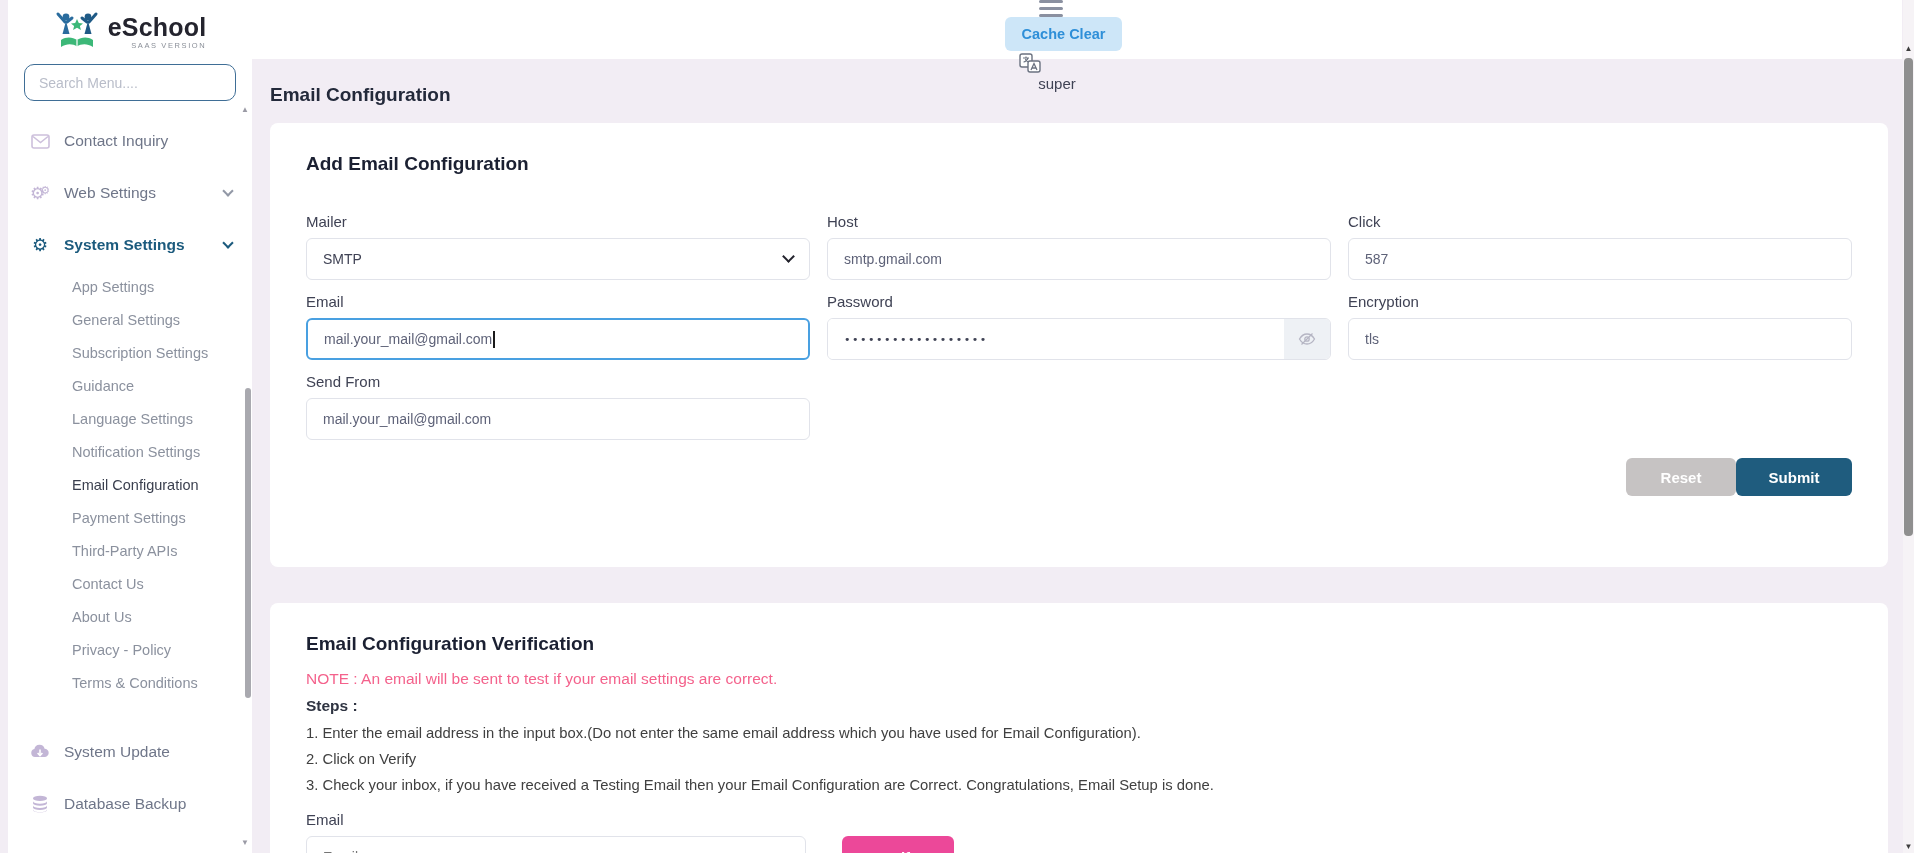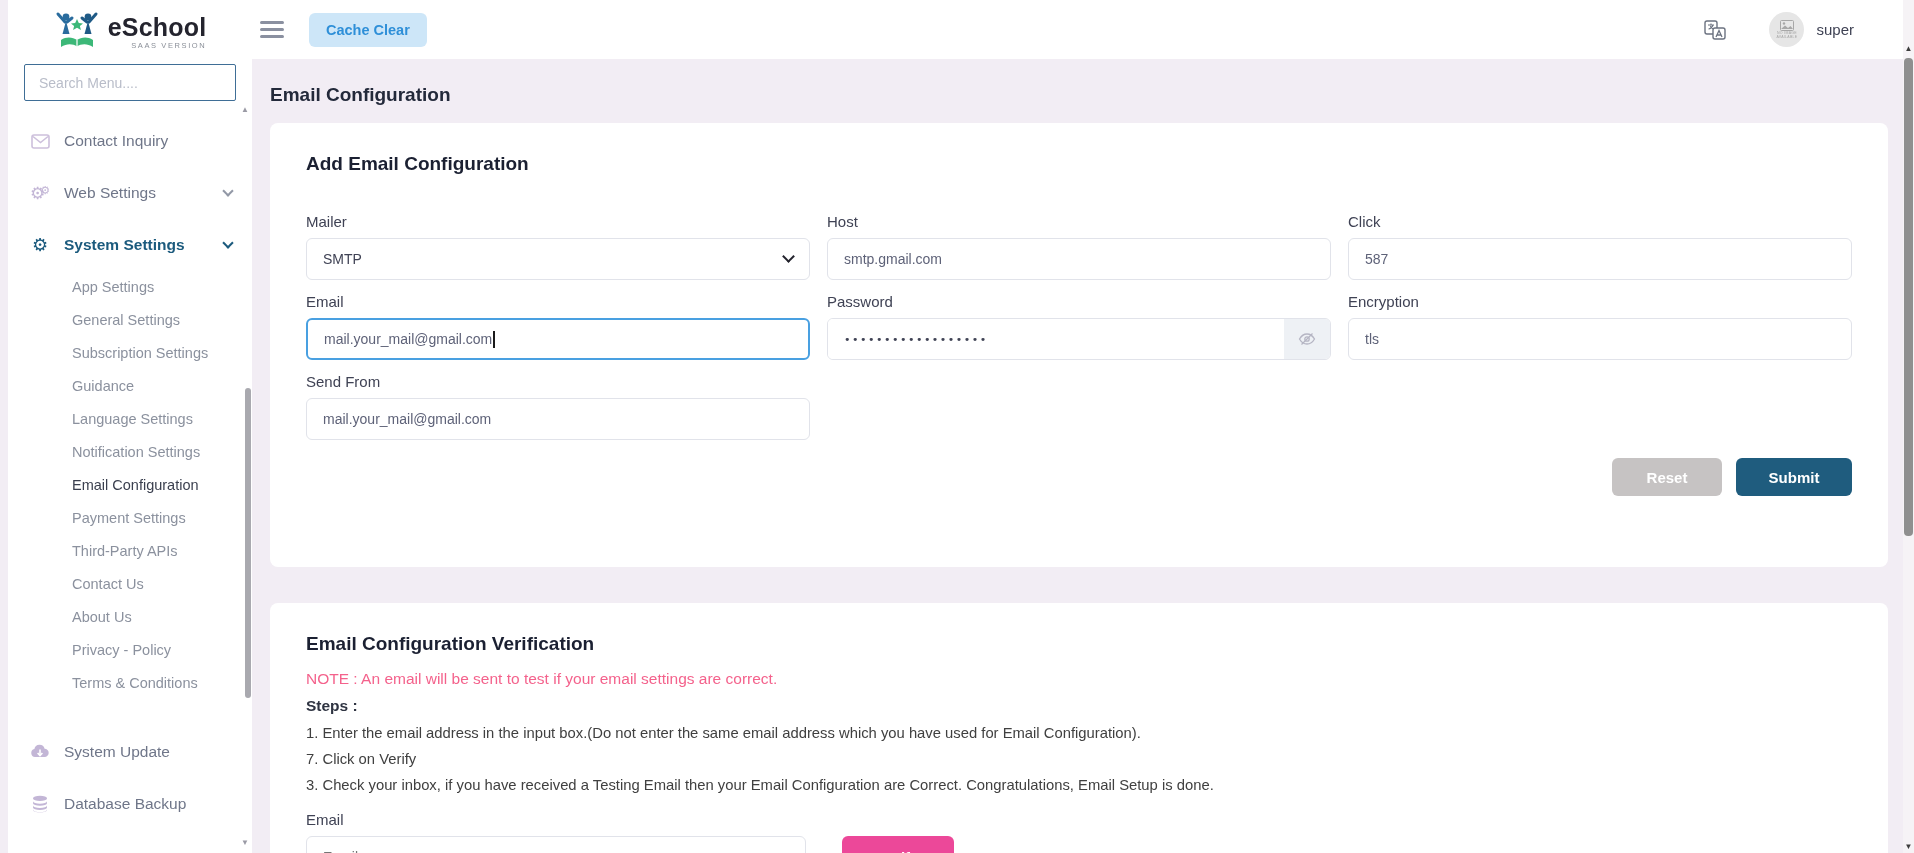--- a/index.html
+++ b/index.html
@@ -6,21 +6,21 @@
   html,body { width:1914px; height:853px; overflow:hidden; }
   body { font-family:"Liberation Sans", sans-serif; background:#f2edf4; color:#3f4254; position:relative; }
 
   
   .sidebar { position:absolute; left:8px; top:0; width:244px; height:853px; background:#fff; z-index:3; }
   .logo-row { display:flex; align-items:center; justify-content:center; gap:8px; padding-top:12px; height:52px; }
   .logo-text { line-height:1; }
   .logo-text .brand { font-size:25px; font-weight:bold; color:#24242e; letter-spacing:.2px; }
   .logo-text .tagline { display:block; text-align:right; font-size:7.5px; letter-spacing:1.6px; color:#8a8f98; margin-top:2px; }
   .search-wrap { padding:12px 16px 0 16px; }
-  .search-input { width:100%; height:37px; border:1px solid #3f6e96; border-radius:2px; padding:0 14px; font-size:14px; font-family:"Liberation Sans",sans-serif; color:#5e6278; outline:none; background:#fff; }
+  .search-input { width:100%; height:37px; border:1px solid #3f6e96; border-radius:10px; padding:0 14px; font-size:14px; font-family:"Liberation Sans",sans-serif; color:#5e6278; outline:none; background:#fff; }
   .search-input::placeholder { color:#b9bdc9; }
 
   .nav { padding-top:26px; }
   .mi { display:flex; align-items:center; height:28px; padding:0 20px 0 20px; margin-bottom:24px; cursor:pointer; }
   .mi .ic { width:24px; display:flex; justify-content:center; margin-right:12px; flex:none; }
   .mi .lbl { font-size:15.5px; font-weight:500; color:#6f7689; }
   .mi.active .lbl { color:#1b5a7d; font-weight:bold; }
   .chev { width:8px; height:8px; border-right:2px solid #9298a6; border-bottom:2px solid #9298a6; transform:rotate(45deg); margin-left:auto; margin-top:-4px; }
   .chev.dark { border-color:#1b5a7d; }
   .glyph-gear { color:#c3b6d6; font-size:17px; line-height:1; }
@@ -28,21 +28,21 @@
   .glyph-gear.active { color:#1b5a7d; font-size:18px; }
   .sub { height:33px; line-height:33px; padding-left:64px; font-size:14.5px; color:#8b919e; cursor:pointer; }
   .sub.active { color:#3a3f4e; font-weight:500; }
   .nav-bottom { margin-top:38px; }
 
   
   .sb-arrow { position:absolute; font-size:8px; color:#9a9aa5; right:3px; }
   .sb-thumb { position:absolute; right:1px; width:6px; border-radius:3px; background:#a9a9af; }
 
   
-  .header { position:absolute; left:244px; top:0; right:0; height:59px; background:#fff; display:flex; align-items:center; padding:0 60px 0 16px; z-index:2; }
+  .header { position:absolute; left:244px; top:0; right:12px; height:59px; background:#fff; display:flex; align-items:center; padding:0 60px 0 16px; z-index:2;flex-direction:column; }
   .burger { width:24px; display:flex; flex-direction:column; gap:4px; cursor:pointer; }
   .burger span { display:block; height:3px; border-radius:2px; background:#8a90a0; }
   .cache-btn { margin-left:25px; background:#cde6f8; color:#2e8fd8; border:none; border-radius:6px; font-family:"Liberation Sans",sans-serif; font-size:14.5px; font-weight:bold; padding:9px 17px; cursor:pointer; }
   .header .spacer { flex:1; }
   .translate-ic { margin-right:42px; cursor:pointer; display:flex; }
   .avatar { width:35px; height:35px; border-radius:50%; background:#e6e6e6; display:flex; flex-direction:column; align-items:center; justify-content:center; overflow:hidden; cursor:pointer; }
   .avatar .noimg { font-size:3.5px; color:#a7a7a7; letter-spacing:.3px; text-align:center; line-height:1.2; }
   .username { margin-left:12px; font-size:15px; color:#3f4254; cursor:pointer; }
 
   
@@ -56,21 +56,21 @@
   .fld label { display:block; font-size:15px; color:#3f4254; margin-bottom:8px; }
   .input, .select { width:100%; height:42px; border:1px solid #e1e3ea; border-radius:6px; background:#fff; font-size:14px; color:#5e6278; padding:0 16px; display:flex; align-items:center; font-family:"Liberation Sans",sans-serif; }
   input.input { display:block; line-height:40px; outline:none; }
   .select { justify-content:space-between; cursor:pointer; color:#3f4254; }
   .sel-chev { width:9px; height:9px; border-right:2px solid #23232d; border-bottom:2px solid #23232d; transform:rotate(45deg); margin-top:-5px; }
   .input.focus { border:2px solid #49a0e1; }
   .caret { display:inline-block; width:1.5px; height:17px; background:#1a1a1a; margin-left:1px; }
   .pw-wrap { display:flex; height:42px; border:1px solid #e1e3ea; border-radius:6px; overflow:hidden; }
   .pw-wrap input { flex:1; border:none; outline:none; padding:0 16px; font-size:11px; letter-spacing:1.5px; color:#3f4254; font-family:"DejaVu Sans",sans-serif; }
   .eye-btn { width:46px; background:#eef1f5; display:flex; align-items:center; justify-content:center; border:none; cursor:pointer; }
-  .form-footer { display:flex; justify-content:flex-end; gap:14px; margin-top:18px; }
+  .form-footer { display:flex; justify-content:flex-end; margin-top:18px; }
   .btn { border:none; border-radius:6px; font-family:"Liberation Sans",sans-serif; font-size:15px; font-weight:bold; color:#fff; cursor:pointer; }
   .btn-reset { width:110px; height:38px; background:#c6c3c3; }
   .btn-submit { width:116px; height:38px; background:#1f5c7e; }
 
   .note { margin-top:15px; font-size:15.5px; font-weight:500; color:#f4628c; }
   .steps-label { margin-top:9px; font-size:15.5px; font-weight:bold; color:#2f3442; }
   .step { margin-top:10px; font-size:14.8px; color:#404040; }
   .verify-row { display:flex; align-items:flex-start; gap:36px; margin-top:8px; }
   .verify-email { width:500px; }
   .verify-email input { width:100%; }
@@ -269,21 +269,21 @@
       <button class="btn btn-reset">Reset</button>
       <button class="btn btn-submit">Submit</button>
     </div>
   </div>
 
   <div class="card card2">
     <div class="card-h">Email Configuration Verification</div>
     <div class="note">NOTE : An email will be sent to test if your email settings are correct.</div>
     <div class="steps-label">Steps :</div>
     <div class="step">1. Enter the email address in the input box.(Do not enter the same email address which you have used for Email Configuration).</div>
-    <div class="step">7. Click on Verify</div>
+    <div class="step">2. Click on Verify</div>
     <div class="step">3. Check your inbox, if you have received a Testing Email then your Email Configuration are Correct. Congratulations, Email Setup is done.</div>
     <label class="v-label">Email</label>
     <div class="verify-row">
       <div class="verify-email">
         <input class="input" placeholder="Email" style="">
       </div>
       <button class="btn btn-verify">Verify</button>
     </div>
   </div>
 </div>

